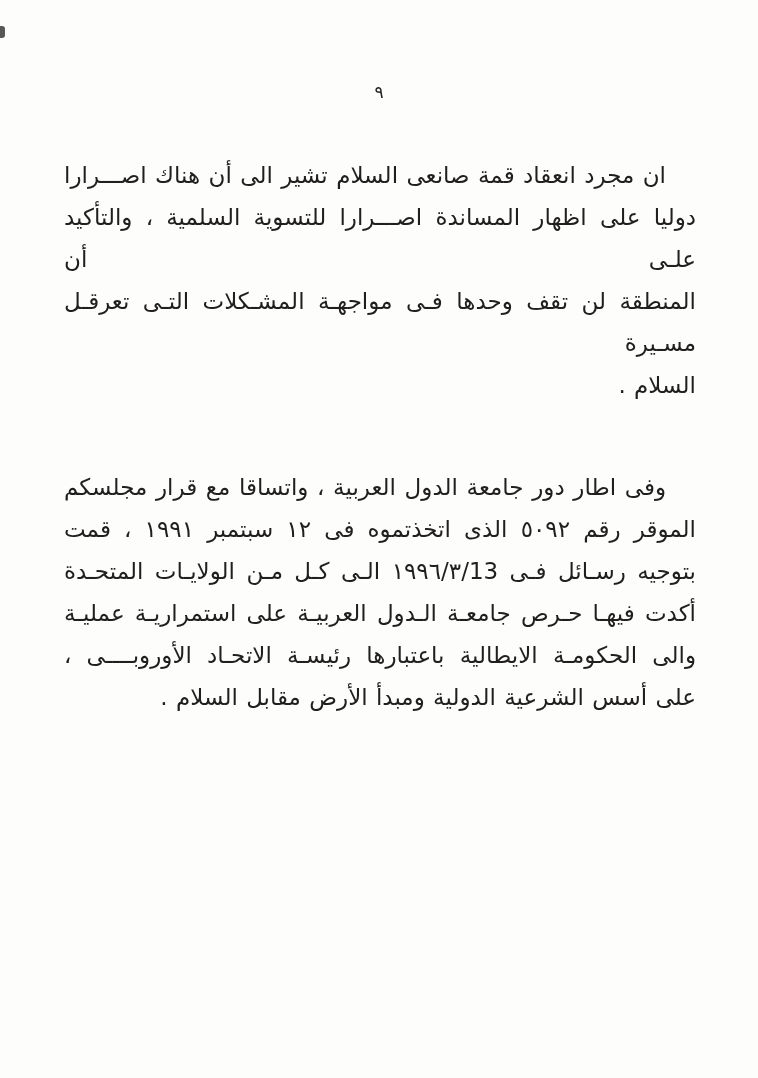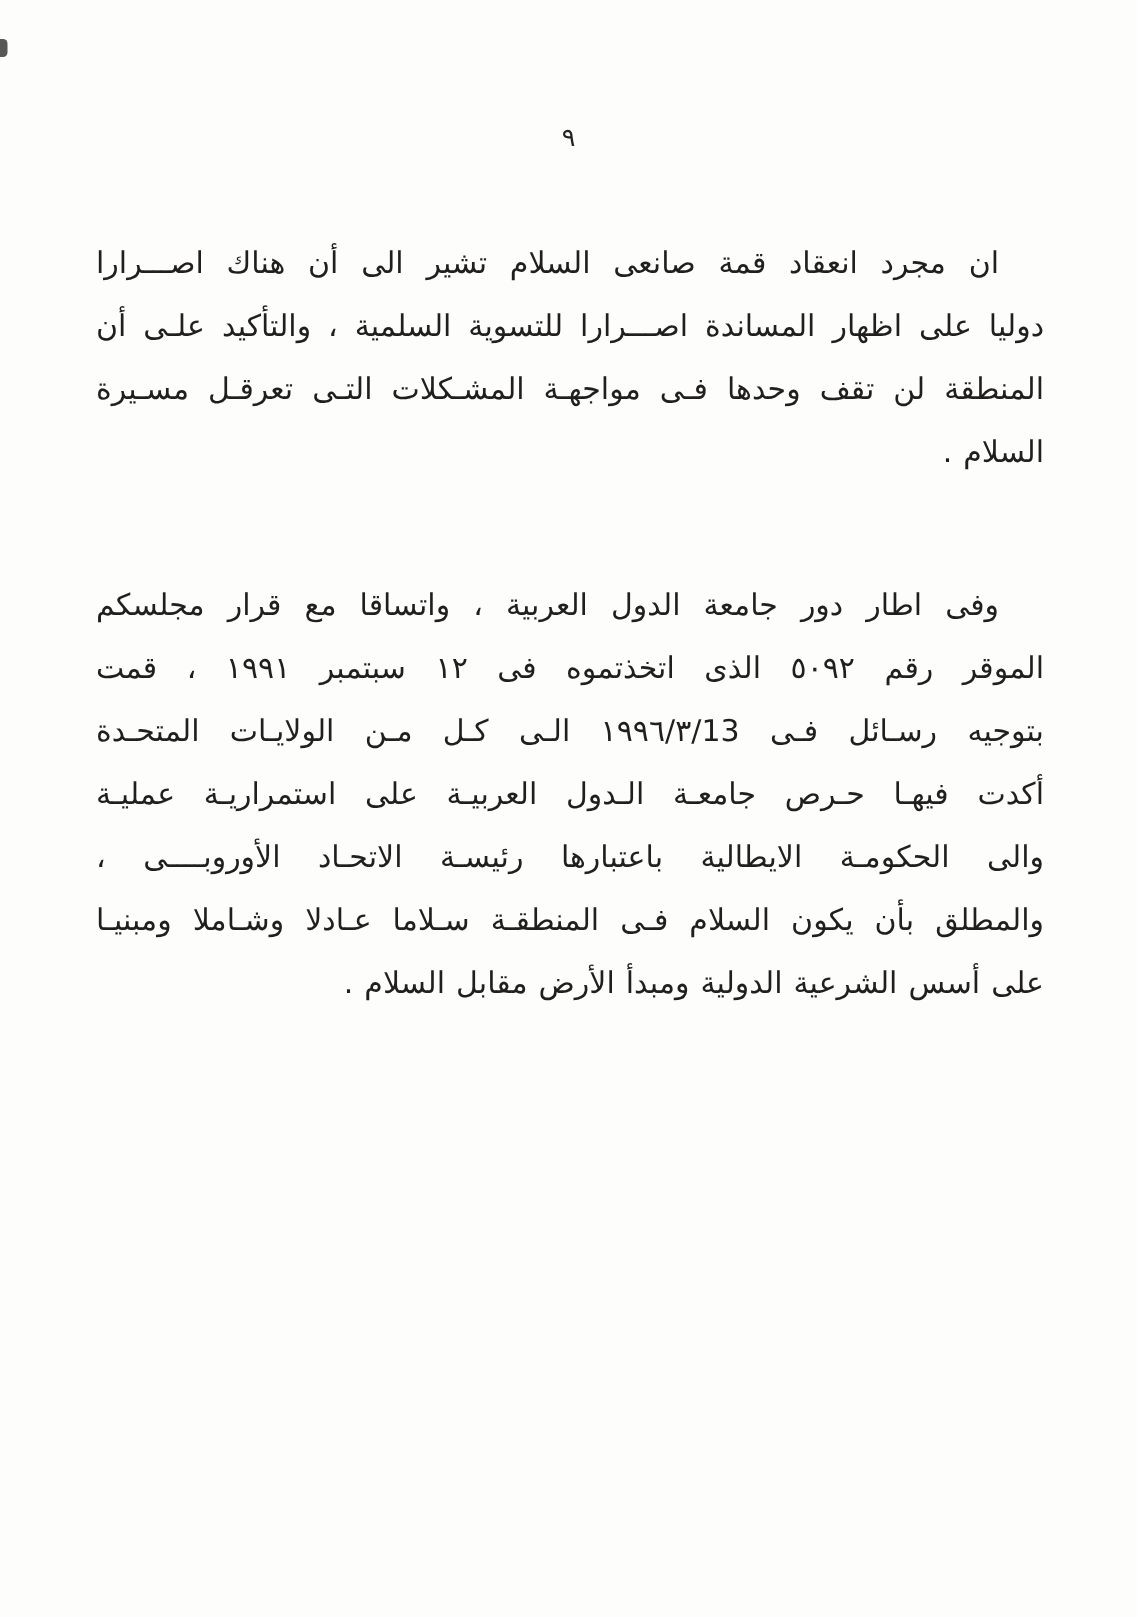--- a/index.html
+++ b/index.html
@@ -35,21 +35,21 @@
     color: #242320;
   }
   .content {
     margin-top: 52px;
     padding: 0 62px 0 64px;
   }
   .paragraph {
     margin: 0 0 60px 0;
   }
   .line {
-    font-size: 20px;
+    font-size: 23px;
     line-height: 42px;
     text-align: justify;
     text-align-last: justify;
     text-justify: inter-word;
     word-spacing: 1px;
     white-space: normal;
   }
   .line.first {
     padding-right: 30px;
   }
@@ -74,18 +74,17 @@
       <div class="line">المنطقة لن تقف وحدها فـى مواجهـة المشـكلات التـى تعرقـل مسـيرة</div>
       <div class="line last">السلام .</div>
     </div>
 
     <div class="paragraph">
       <div class="line first">وفى اطار دور جامعة الدول العربية ، واتساقا مع قرار مجلسكم</div>
       <div class="line">الموقر رقم ٥٠٩٢ الذى اتخذتموه فى ١٢ سبتمبر ١٩٩١ ، قمت</div>
       <div class="line">بتوجيه رسـائل فـى ١٩٩٦/٣/13 الـى كـل مـن الولايـات المتحـدة</div>
       <div class="line">أكدت فيهـا حـرص جامعـة الـدول العربيـة على استمراريـة عمليـة</div>
       <div class="line">والى الحكومـة الايطالية باعتبارها رئيسـة الاتحـاد الأوروبــــى ،</div>
-      <div class="line">والمطلق بأن يكون السلام فـى المنطقـة سـلاما عـادلا وشـاملا ومبنيـا</div>
       <div class="line last">على أسس الشرعية الدولية ومبدأ الأرض مقابل السلام .</div>
     </div>
 
   </div>
 </div>
 
 </body></html>

